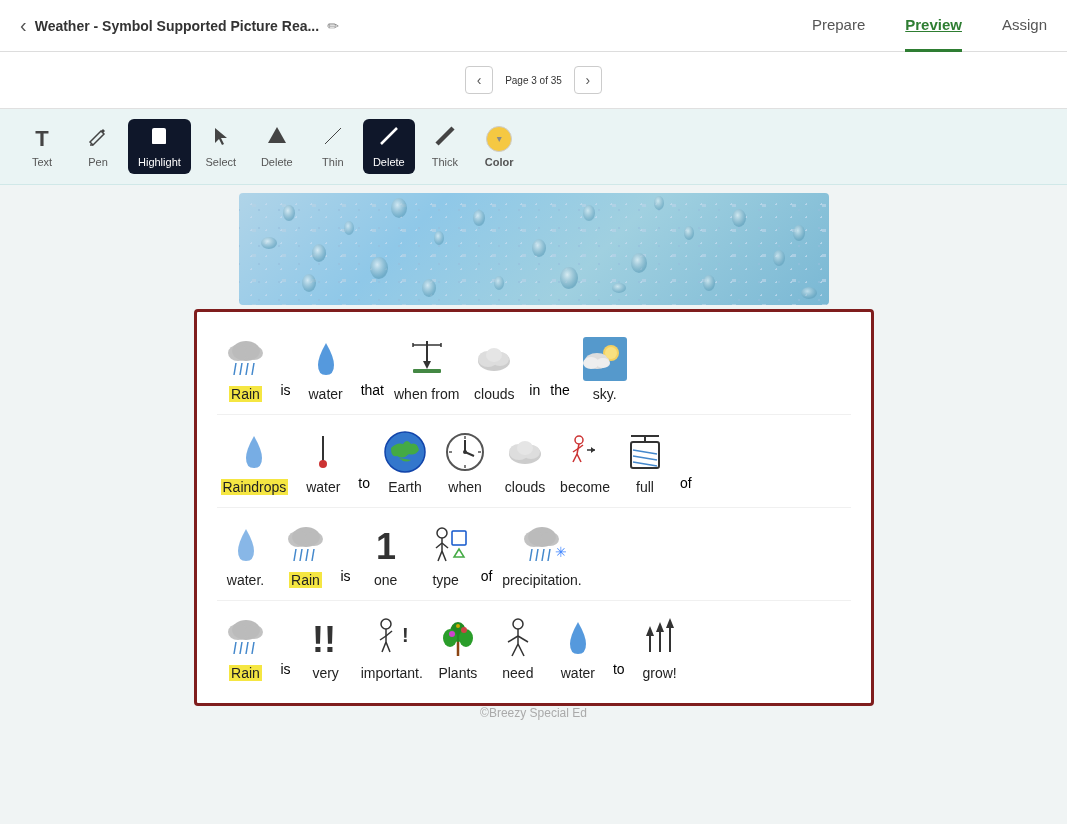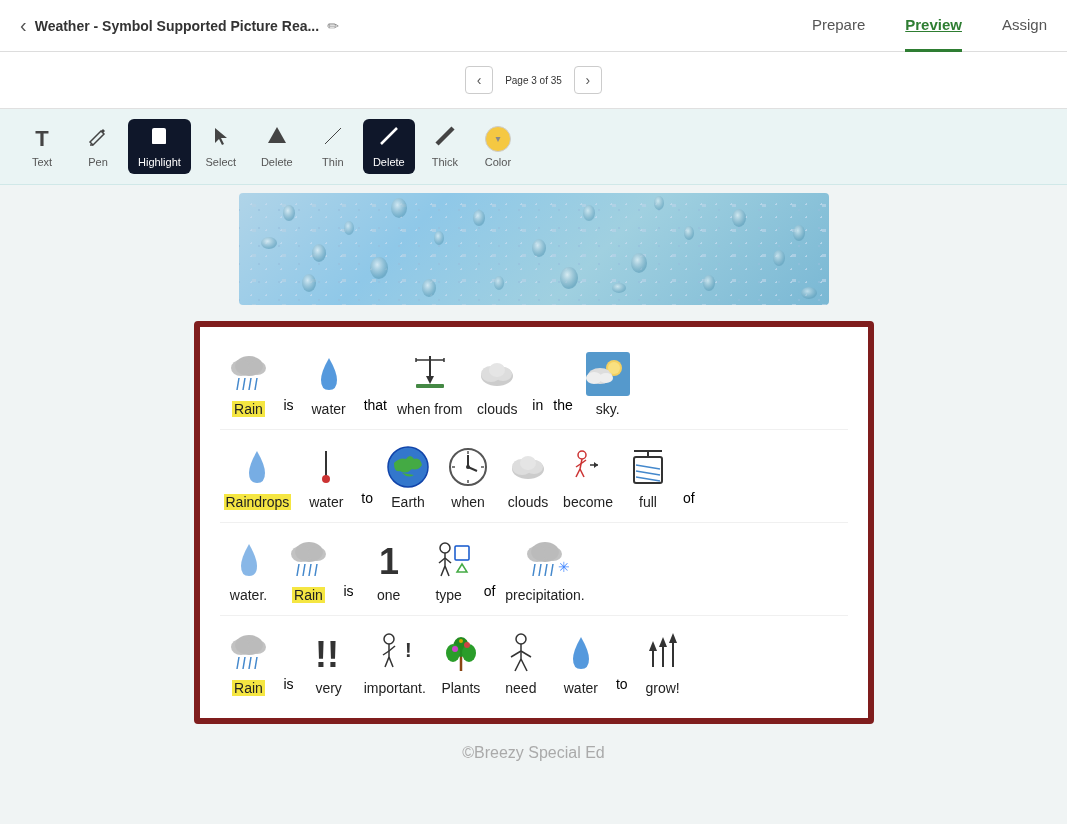--- a/index.html
+++ b/index.html
@@ -49,21 +49,21 @@
     .color-btn {
       display: flex; flex-direction: column; align-items: center;
       gap: 4px; padding: 6px 10px; border-radius: 6px; border: none;
       background: none; cursor: pointer;
     }
     .color-circle {
       width: 26px; height: 26px; border-radius: 50%;
       background: #f5c842; border: 1px solid #ccc;
       display: inline-flex; align-items: center; justify-content: center;
     }
-    .color-label { font-size: 11px; color: #555; }
+    .color-label { font-size: 11px; color: #555; font-weight: bold; }
 
     
     .content-area {
       display: flex; flex-direction: column; align-items: center;
       padding: 0 0 40px 0; background: #f0f4f4;
     }
 
     
     .rain-image {
       width: 590px; height: 112px; margin: 0 auto;
@@ -76,21 +76,21 @@
       background-image: radial-gradient(circle, rgba(180,210,230,0.8) 2px, transparent 2px),
                         radial-gradient(circle, rgba(150,190,220,0.6) 1.5px, transparent 1.5px),
                         radial-gradient(circle, rgba(200,220,240,0.7) 1px, transparent 1px);
       background-size: 30px 25px, 20px 18px, 15px 13px;
       background-position: 0 0, 10px 8px, 5px 5px;
     }
 
     
     .sentences-container {
       width: 680px; padding: 10px 20px; background: #fff;
-      border: 6px solid #7f1d1d; border-radius: 4px; margin-top: 16px;
+      border: 3px solid #7f1d1d; border-radius: 4px; margin-top: 4px;
     }
     .sentence-row {
       display: flex; flex-wrap: wrap; align-items: flex-end;
       gap: 2px; padding: 12px 0; border-bottom: 1px solid #f0f0f0;
     }
     .sentence-row:last-child { border-bottom: none; }
     .word-unit {
       display: flex; flex-direction: column; align-items: center;
       gap: 2px; margin: 0 4px;
     }
@@ -100,22 +100,21 @@
     }
     .word-text {
       font-size: 14px; color: #222; text-align: center; white-space: nowrap;
     }
     .word-text.highlighted { background: #f5e642; padding: 0 2px; }
     .plain-word {
       font-size: 14px; color: #000000; margin: 0 4px; padding-bottom: 4px; align-self: flex-end;
     }
 
     .footer-text {
-      text-align: left; font-size: 16px; color: #aaa;
-      padding-top: 20px;
+      text-align: left; font-size: 12px; color: #aaa;
     }
   </style>
 </head>
 <body>
 
 <div class="header">
   <div class="header-left">
     <button class="back-btn">‹</button>
     <span class="doc-title">Weather - Symbol Supported Picture Rea...</span>
     <span class="edit-icon">✏</span>

